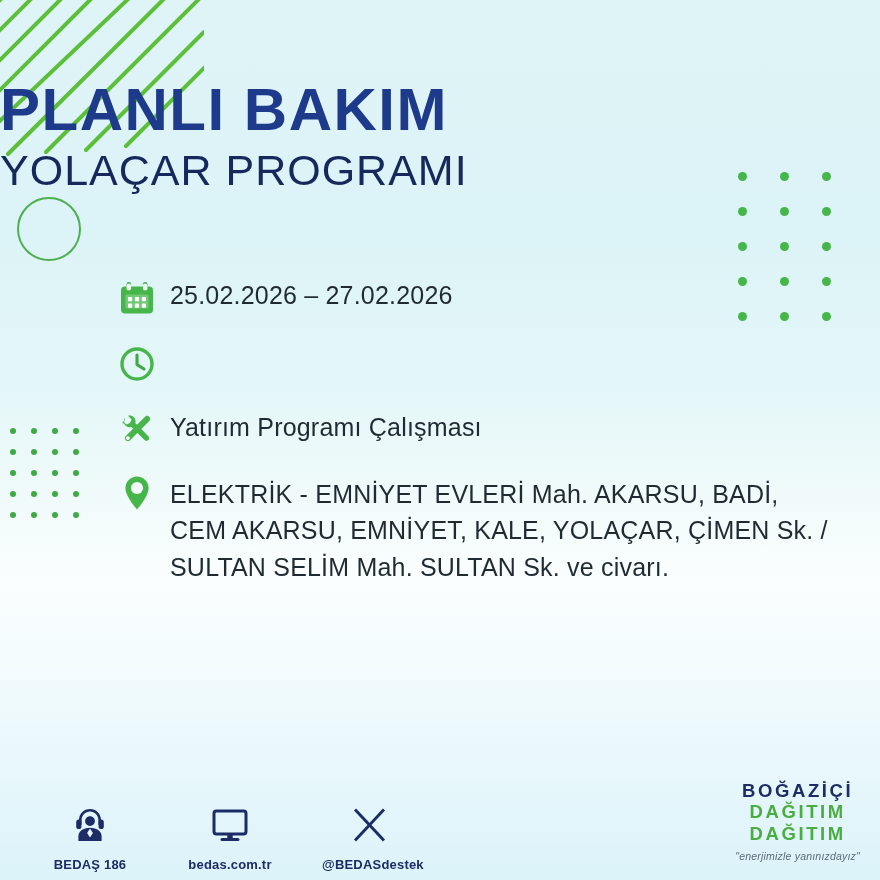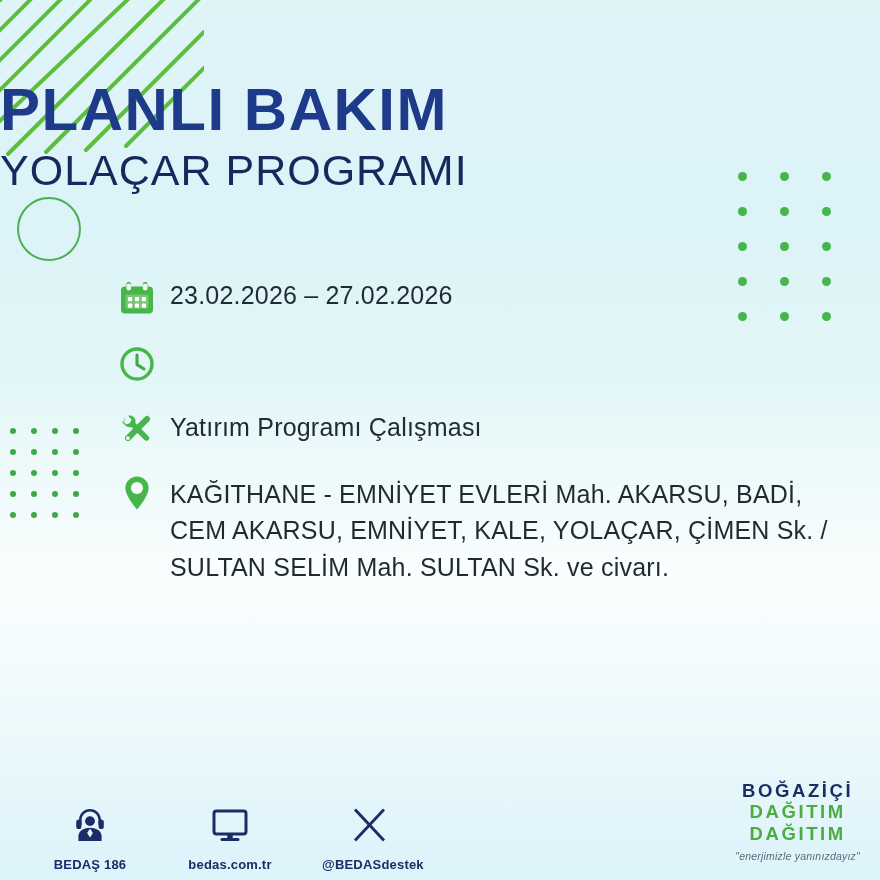--- a/index.html
+++ b/index.html
@@ -222,21 +222,21 @@
           <g fill="#ffffff">
             <rect x="10" y="18" width="4.2" height="4.2" rx="0.8"></rect>
             <rect x="16.9" y="18" width="4.2" height="4.2" rx="0.8"></rect>
             <rect x="23.8" y="18" width="4.2" height="4.2" rx="0.8"></rect>
             <rect x="10" y="24.6" width="4.2" height="4.2" rx="0.8"></rect>
             <rect x="16.9" y="24.6" width="4.2" height="4.2" rx="0.8"></rect>
             <rect x="23.8" y="24.6" width="4.2" height="4.2" rx="0.8"></rect>
           </g>
         </svg>
       </div>
-      <div class="row-text">23.02.2026 – 27.02.2026</div>
+      <div class="row-text">25.02.2026 – 27.02.2026</div>
     </div>
 
     <div class="row">
       <div class="row-icon">
         <svg width="38" height="38" viewBox="0 0 38 38">
           <circle cx="19" cy="19" r="15" fill="none" stroke="#46b64a" stroke-width="3.4"></circle>
           <path d="M19 10 L19 19.6 L26 24" fill="none" stroke="#3faa45" stroke-width="3.1" stroke-linecap="round" stroke-linejoin="round"></path>
         </svg>
       </div>
     </div>
@@ -261,21 +261,21 @@
 
     <div class="row" id="row-address">
       <div class="row-icon">
         <svg width="38" height="38" viewBox="0 0 38 38">
           <path d="M19 2.5 C12.6 2.5 7.4 7.7 7.4 14.1 C7.4 22.8 19 35.5 19 35.5
                    C19 35.5 30.6 22.8 30.6 14.1 C30.6 7.7 25.4 2.5 19 2.5 Z" fill="#46b64a"></path>
           <circle cx="19" cy="14" r="6.1" fill="#f4fbfb"></circle>
         </svg>
       </div>
       <div class="row-text">
-        <span class="addr-line">KAĞITHANE - EMNİYET EVLERİ Mah. AKARSU, BADİ,</span>
+        <span class="addr-line">ELEKTRİK - EMNİYET EVLERİ Mah. AKARSU, BADİ,</span>
         <span class="addr-line">CEM AKARSU, EMNİYET, KALE, YOLAÇAR, ÇİMEN Sk. /</span>
         <span class="addr-line">SULTAN SELİM Mah. SULTAN Sk. ve civarı.</span>
       </div>
     </div>
 
   </div>
 
   <div id="footer">
 
     <div id="contacts">

